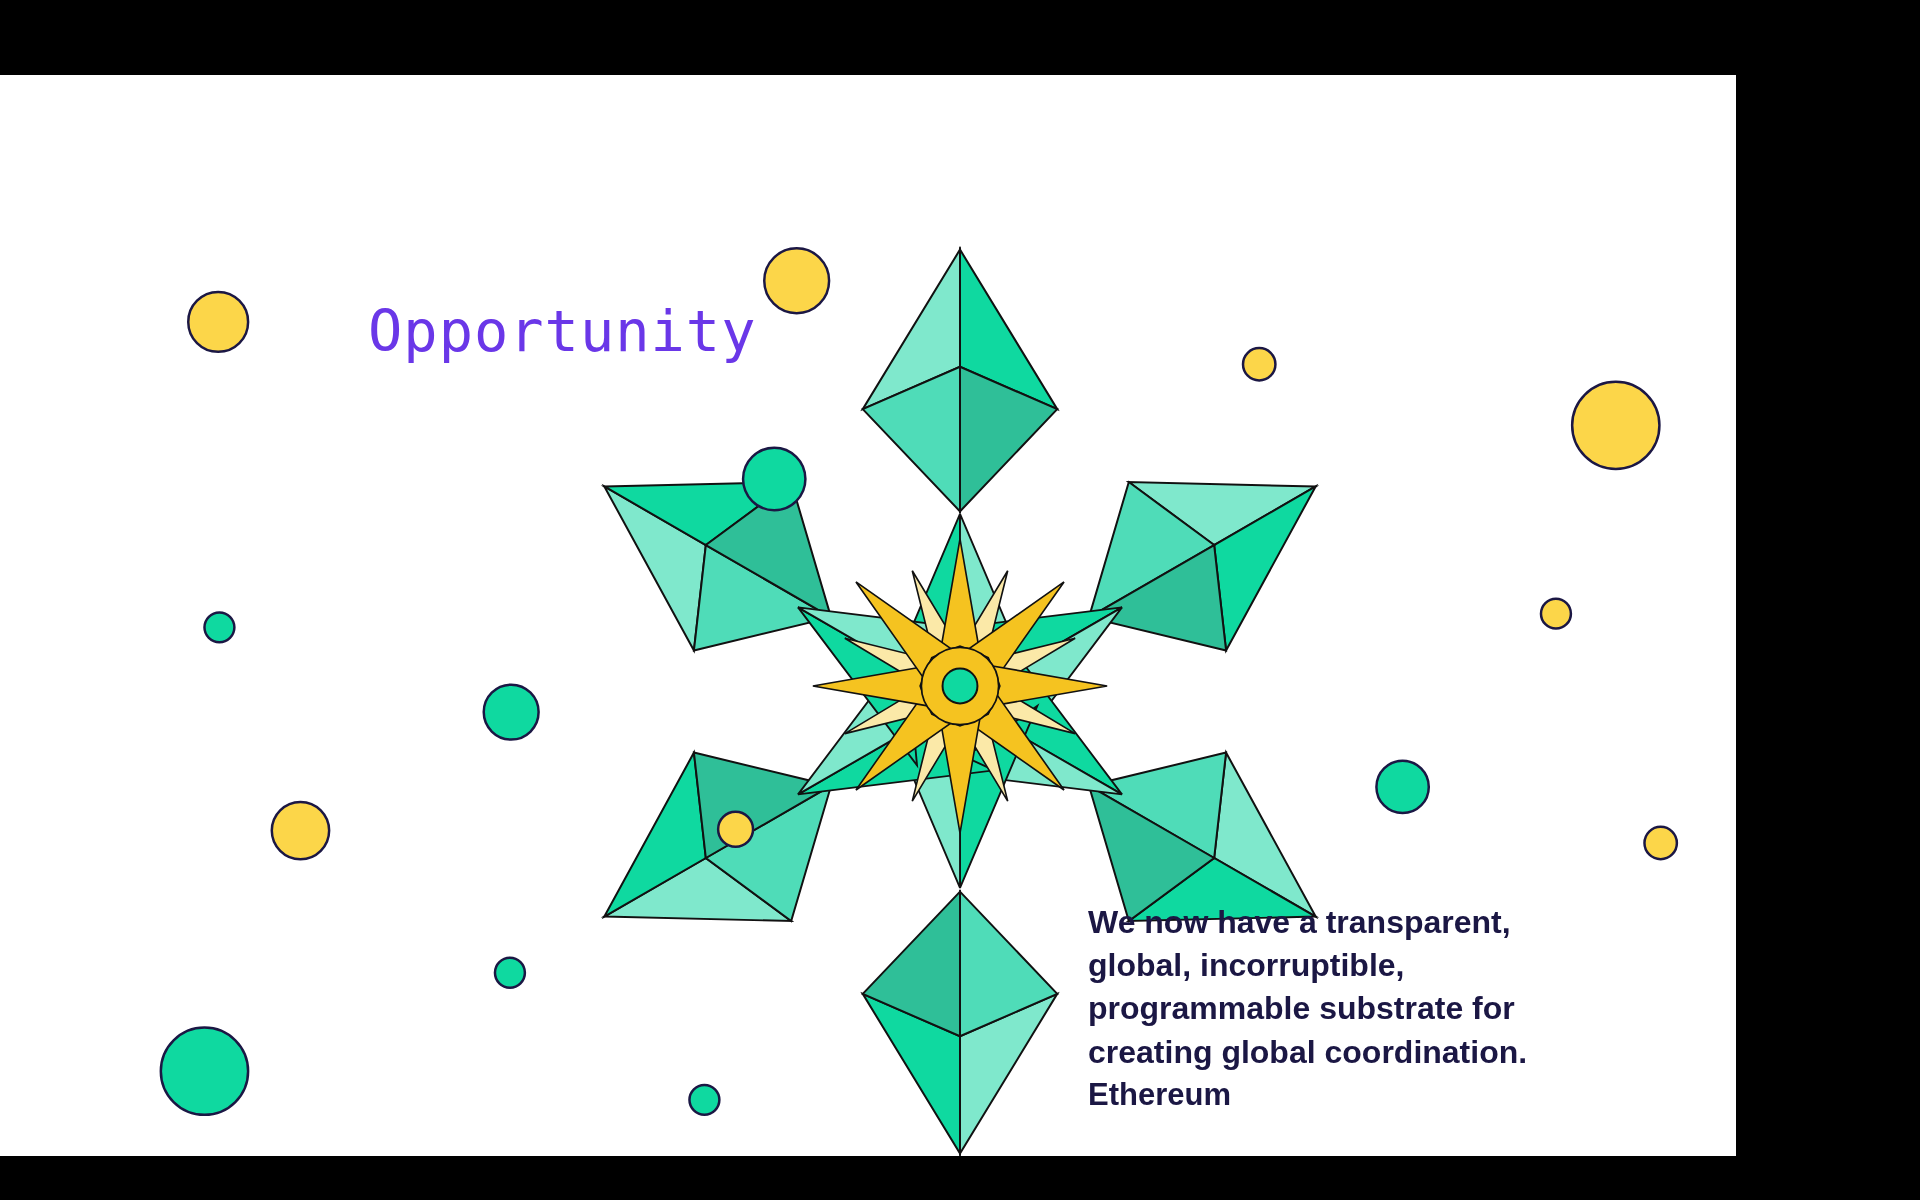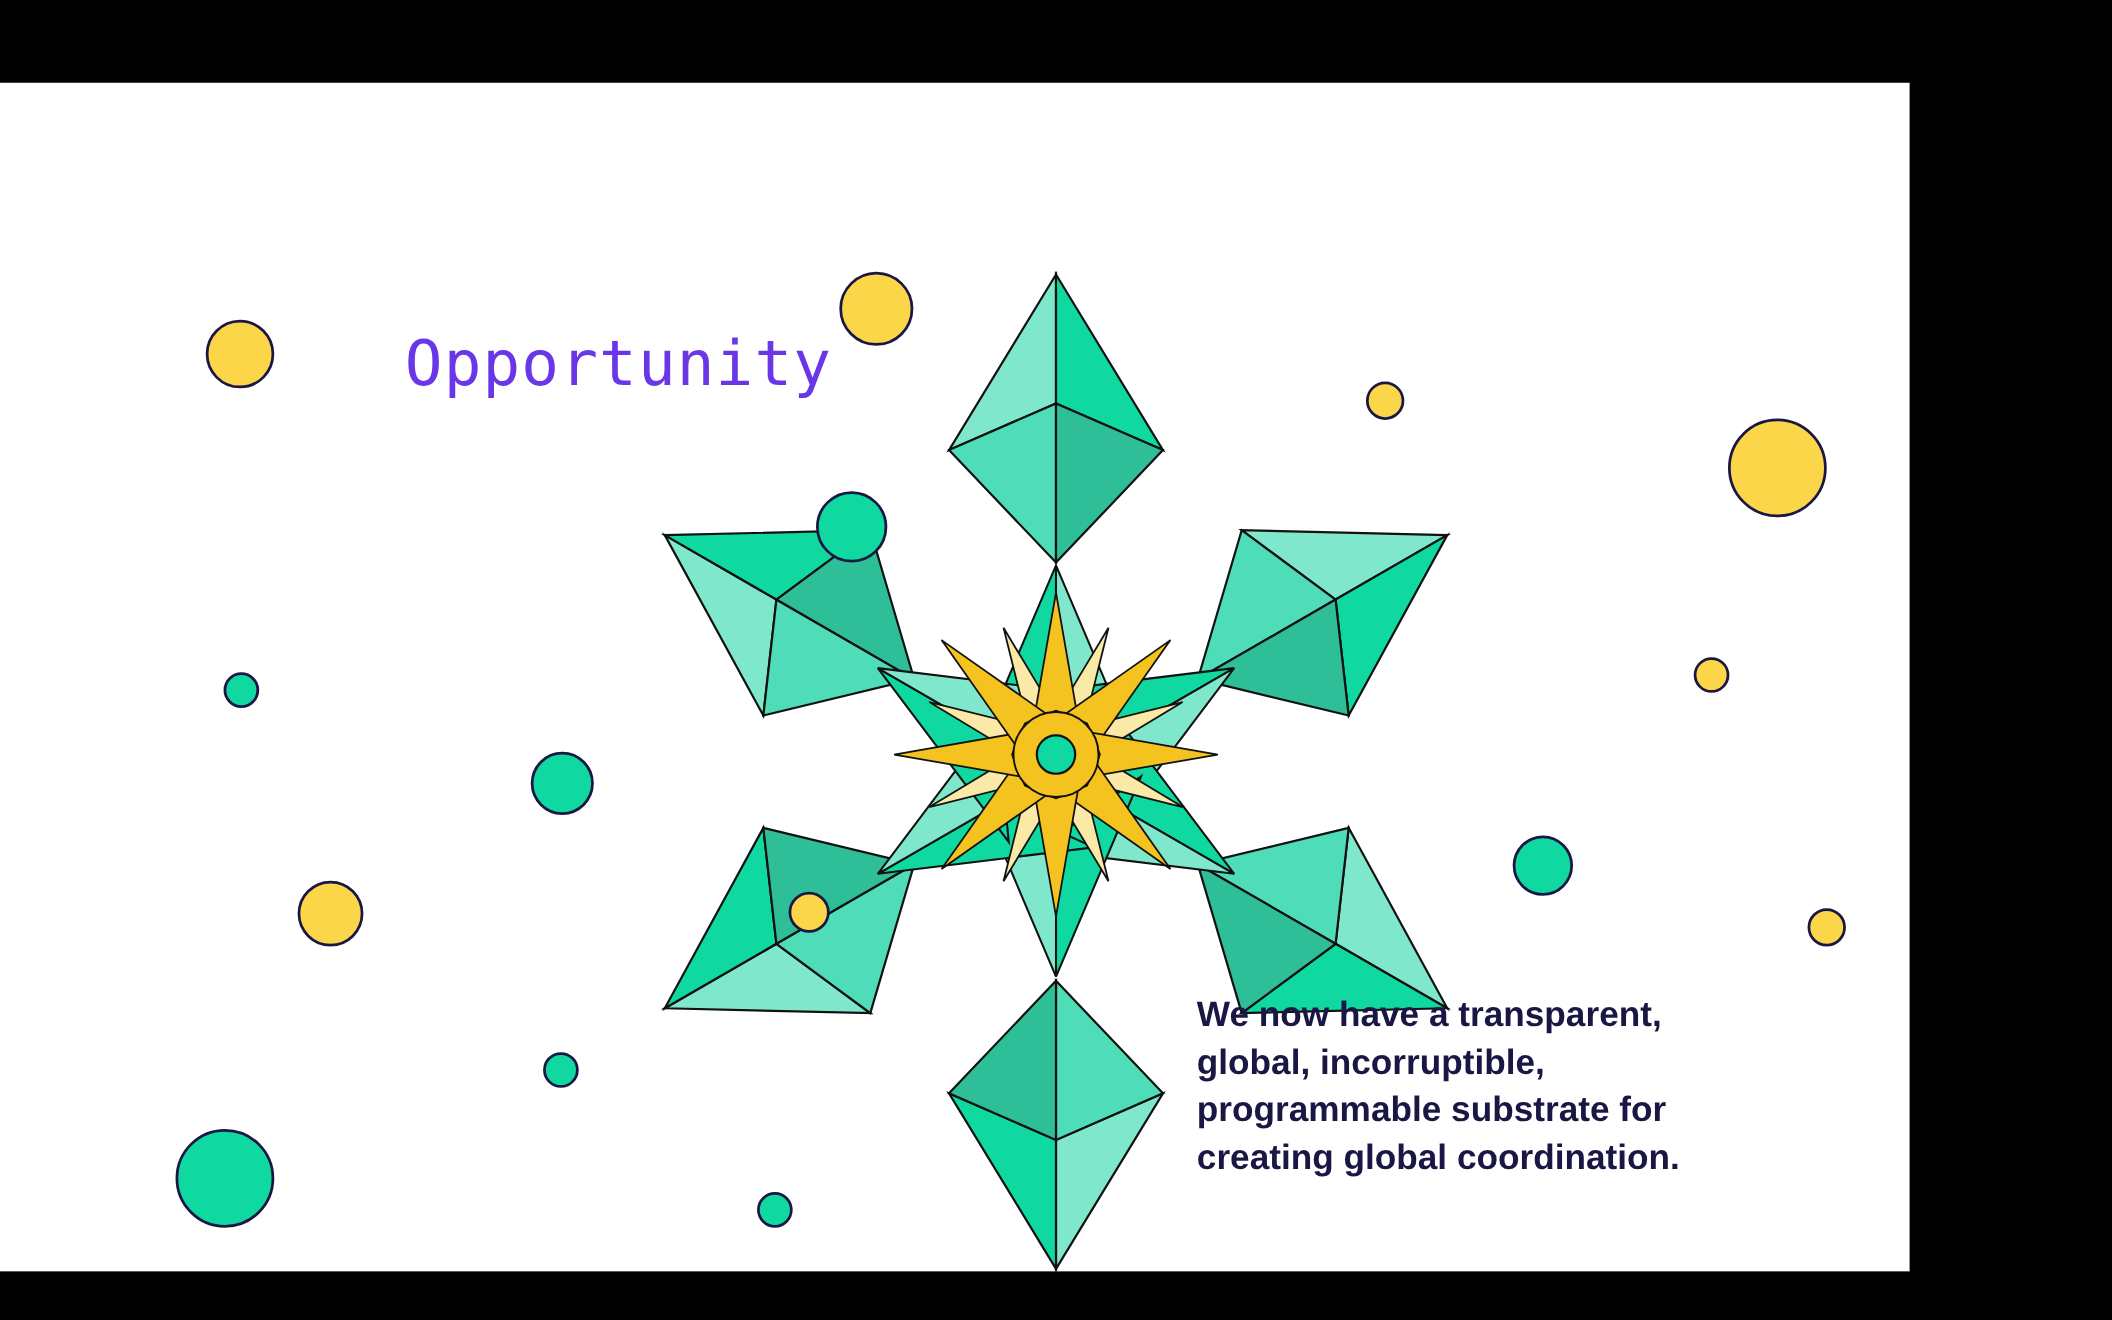--- a/index.html
+++ b/index.html
@@ -207,20 +207,21 @@
           <circle cx="1125" cy="571" r="21" fill="#0FD9A0" stroke="#1B1744" stroke-width="2"></circle>
           <circle cx="1477" cy="848" r="13" fill="#0FD9A0" stroke="#1B1744" stroke-width="2"></circle>
         </g>
 
     </svg>
 
     <div id="title">Opportunity</div>
 
     <div id="quote-block">
       <p id="quote-text">We now have a transparent, global, incorruptible, programmable substrate for creating global coordination.</p>
+      <p id="quote-attrib">Ethereum</p>
     </div>
 
   </div>
 
   <div id="bar-top" class="letterbox"></div>
   <div id="bar-bottom" class="letterbox"></div>
 
 </div>
 
 </body></html>

